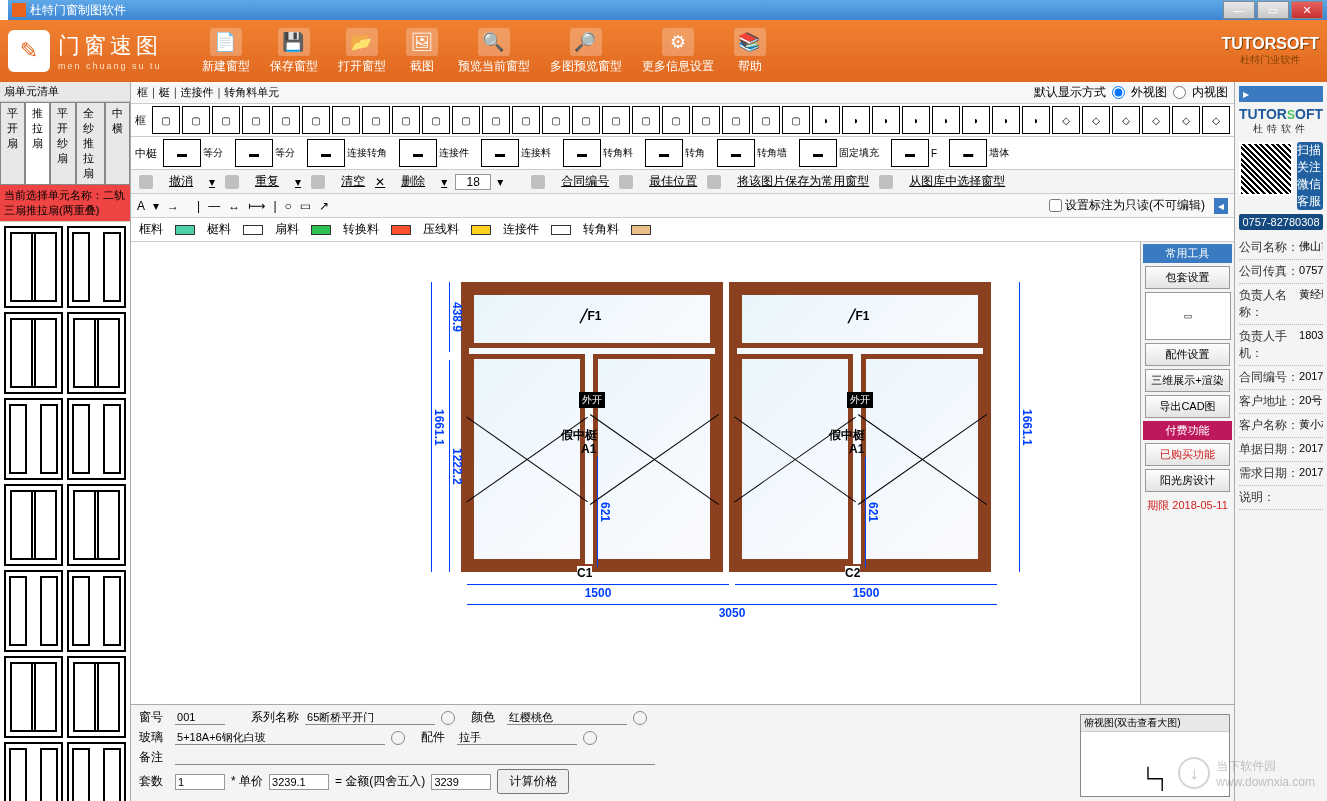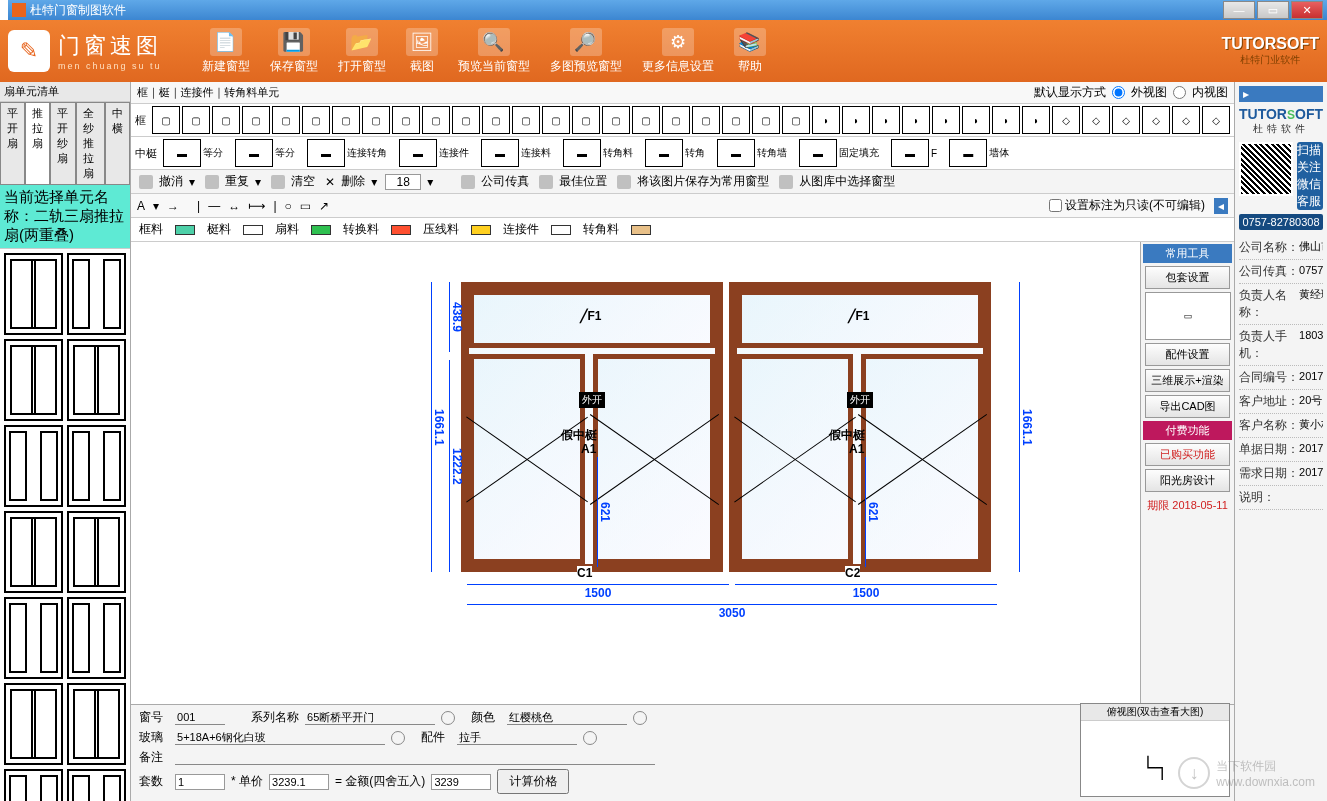--- a/index.html
+++ b/index.html
@@ -22,21 +22,21 @@
 .brand-right .b1 { font-size: 16px; font-weight: bold; color: #1e5a9c; }
 .brand-right .b2 { font-size: 10px; color: #804000; }
 
 .content { display: flex; height: 719px; }
 
 .left-panel { width: 257px; border-right: 1px solid #aaa; display: flex; flex-direction: column; overflow: hidden; }
 .panel-title { background: #e8e8e8; padding: 2px 4px; border-bottom: 1px solid #ccc; font-size: 11px; }
 .tab-row { display: flex; border-bottom: 1px solid #888; }
 .tab-row .tab { padding: 3px 6px; border: 1px solid #888; border-bottom: none; background: #e8e8e8; cursor: pointer; font-size: 11px; }
 .tab-row .tab.active { background: #fff; }
-.sel-info { padding: 3px 4px; background: #5eead4; border-bottom: 1px solid #ccc; font-size: 15px; }
+.sel-info { padding: 3px 4px; background: #ef4444; border-bottom: 1px solid #ccc; font-size: 11px; }
 .thumb-grid { flex: 1; overflow-y: auto; padding: 4px; background: #fff; }
 .thumb-row { display: flex; gap: 4px; margin-bottom: 4px; }
 .thumb { flex: 1; height: 82px; border: 2px solid #000; background: #fff; display: flex; align-items: center; justify-content: center; position: relative; }
 .thumb::before, .thumb::after { content: ''; position: absolute; width: 40%; height: 85%; border: 2px solid #000; }
 .thumb::before { left: 8%; }
 .thumb::after { right: 8%; }
 .thumb.w3::before { width: 25%; left: 6%; }
 .thumb.w3::after { width: 25%; right: 6%; }
 
 .center { flex: 1; display: flex; flex-direction: column; border-right: 1px solid #aaa; }
@@ -46,21 +46,21 @@
 .disp-mode input { margin: 0 2px; }
 
 .shape-row { display: flex; align-items: center; padding: 2px 4px; border-bottom: 1px solid #ccc; background: #fff; gap: 2px; overflow: hidden; }
 .shape-row .lbl { font-size: 11px; margin-right: 4px; writing-mode: horizontal-tb; }
 .shape-item { width: 28px; height: 28px; border: 1px solid #000; display: inline-flex; align-items: center; justify-content: center; flex-shrink: 0; font-size: 10px; }
 .shape-item.wide { width: 38px; }
 .shape-group { display: flex; gap: 2px; align-items: center; margin-right: 6px; }
 .group-lbl { font-size: 10px; }
 
 .edit-toolbar { display: flex; align-items: center; padding: 2px 6px; border-bottom: 1px solid #ccc; background: #f4f4f4; gap: 6px; font-size: 11px; }
-.et-btn { display: flex; align-items: center; gap: 6px; cursor: pointer; padding: 1px 2px; }
+.et-btn { display: flex; align-items: center; gap: 16px; cursor: pointer; padding: 1px 2px; text-decoration: underline; }
 .et-btn .ic { width: 14px; height: 14px; background: #c0c0c0; border-radius: 2px; display: inline-block; }
 .spin { width: 36px; border: 1px solid #999; text-align: center; }
 
 .dim-toolbar { display: flex; align-items: center; padding: 3px 6px; border-bottom: 1px solid #ccc; background: #f8f8f8; gap: 8px; font-size: 12px; }
 .readonly-check { margin-left: auto; display: flex; align-items: center; gap: 3px; }
 
 .legend-row { display: flex; align-items: center; padding: 3px 8px; border-bottom: 1px solid #ccc; gap: 12px; font-size: 11px; }
 .legend-item { display: flex; align-items: center; gap: 12px; }
 .legend-swatch { width: 20px; height: 10px; border: 1px solid #333; }
 
@@ -89,21 +89,21 @@
 .tp-title { background: #3a7ac0; color: #fff; text-align: center; padding: 2px; font-size: 11px; }
 .tp-btn { background: linear-gradient(#fdfdfd,#e4e4e4); border: 1px solid #999; margin: 3px 2px; padding: 3px 2px; text-align: center; font-size: 11px; cursor: pointer; }
 .tp-preview { width: 86px; height: 48px; border: 1px solid #999; margin: 3px 2px; background: #fff; display: flex; align-items: center; justify-content: center; font-size: 9px; }
 .tp-red { color: #d02020; }
 
 .bottom-form { border-top: 1px solid #aaa; background: #f4f4f4; padding: 4px 8px; }
 .form-row { display: flex; align-items: center; gap: 6px; margin-bottom: 3px; font-size: 11px; }
 .form-row label { min-width: 30px; }
 .form-row input[type=text] { border: none; border-bottom: 1px solid #888; background: transparent; padding: 1px 2px; font-size: 11px; }
 .search-ic { width: 14px; height: 14px; border: 1px solid #888; border-radius: 7px; display: inline-block; position: relative; }
-.mini-view { position: absolute; right: 4px; bottom: 4px; width: 150px; height: 94px; border: 1px solid #888; background: #fff; text-align: center; }
+.mini-view { position: absolute; right: 4px; bottom: 4px; width: 150px; height: 83px; border: 1px solid #888; background: #fff; }
 .mini-title { font-size: 10px; background: #e8e8e8; padding: 1px 3px; border-bottom: 1px solid #ccc; }
 
 .right-panel { width: 155px; background: #f4f4f4; padding: 4px; position: relative; }
 .right-logo { text-align: center; margin-bottom: 6px; }
 .right-logo .t1 { font-size: 14px; font-weight: bold; color: #1e5a9c; }
 .right-logo .t2 { font-size: 10px; color: #333; letter-spacing: 4px; font-family: Liberation Mono, monospace; }
 .qr-block { display: flex; gap: 4px; margin-bottom: 4px; }
 .qr { width: 54px; height: 54px; background: repeating-linear-gradient(45deg,#000,#000 2px,#fff 2px,#fff 4px); border: 2px solid #fff; }
 .qr-txt { flex: 1; background: #2060a0; color: #fff; font-size: 11px; display: flex; flex-direction: column; align-items: center; justify-content: center; border-radius: 3px; }
 .phone-badge { background: #154a80; color: #fff; text-align: center; padding: 2px; font-size: 11px; border-radius: 2px; margin-bottom: 6px; }
@@ -328,21 +328,21 @@
       <span class="et-btn"><span class="ic"></span><span>重复</span> ▾</span>
       <span class="et-btn">
           <span class="ic"></span>
           <span>清空</span>
         </span>
       <span class="et-btn">✕<span>删除</span> ▾</span>
       <input class="spin" value="18" style="">
       <span>▾</span>
       <span style="margin-left:20px" class="et-btn">
           <span class="ic"></span>
-          <span>公司传真</span>
+          <span>合同编号</span>
         </span>
       <span class="et-btn">
           <span class="ic"></span>
           <span>最佳位置</span>
         </span>
       <span class="et-btn">
           <span class="ic"></span>
           <span>将该图片保存为常用窗型</span>
         </span>
       <span class="et-btn">

